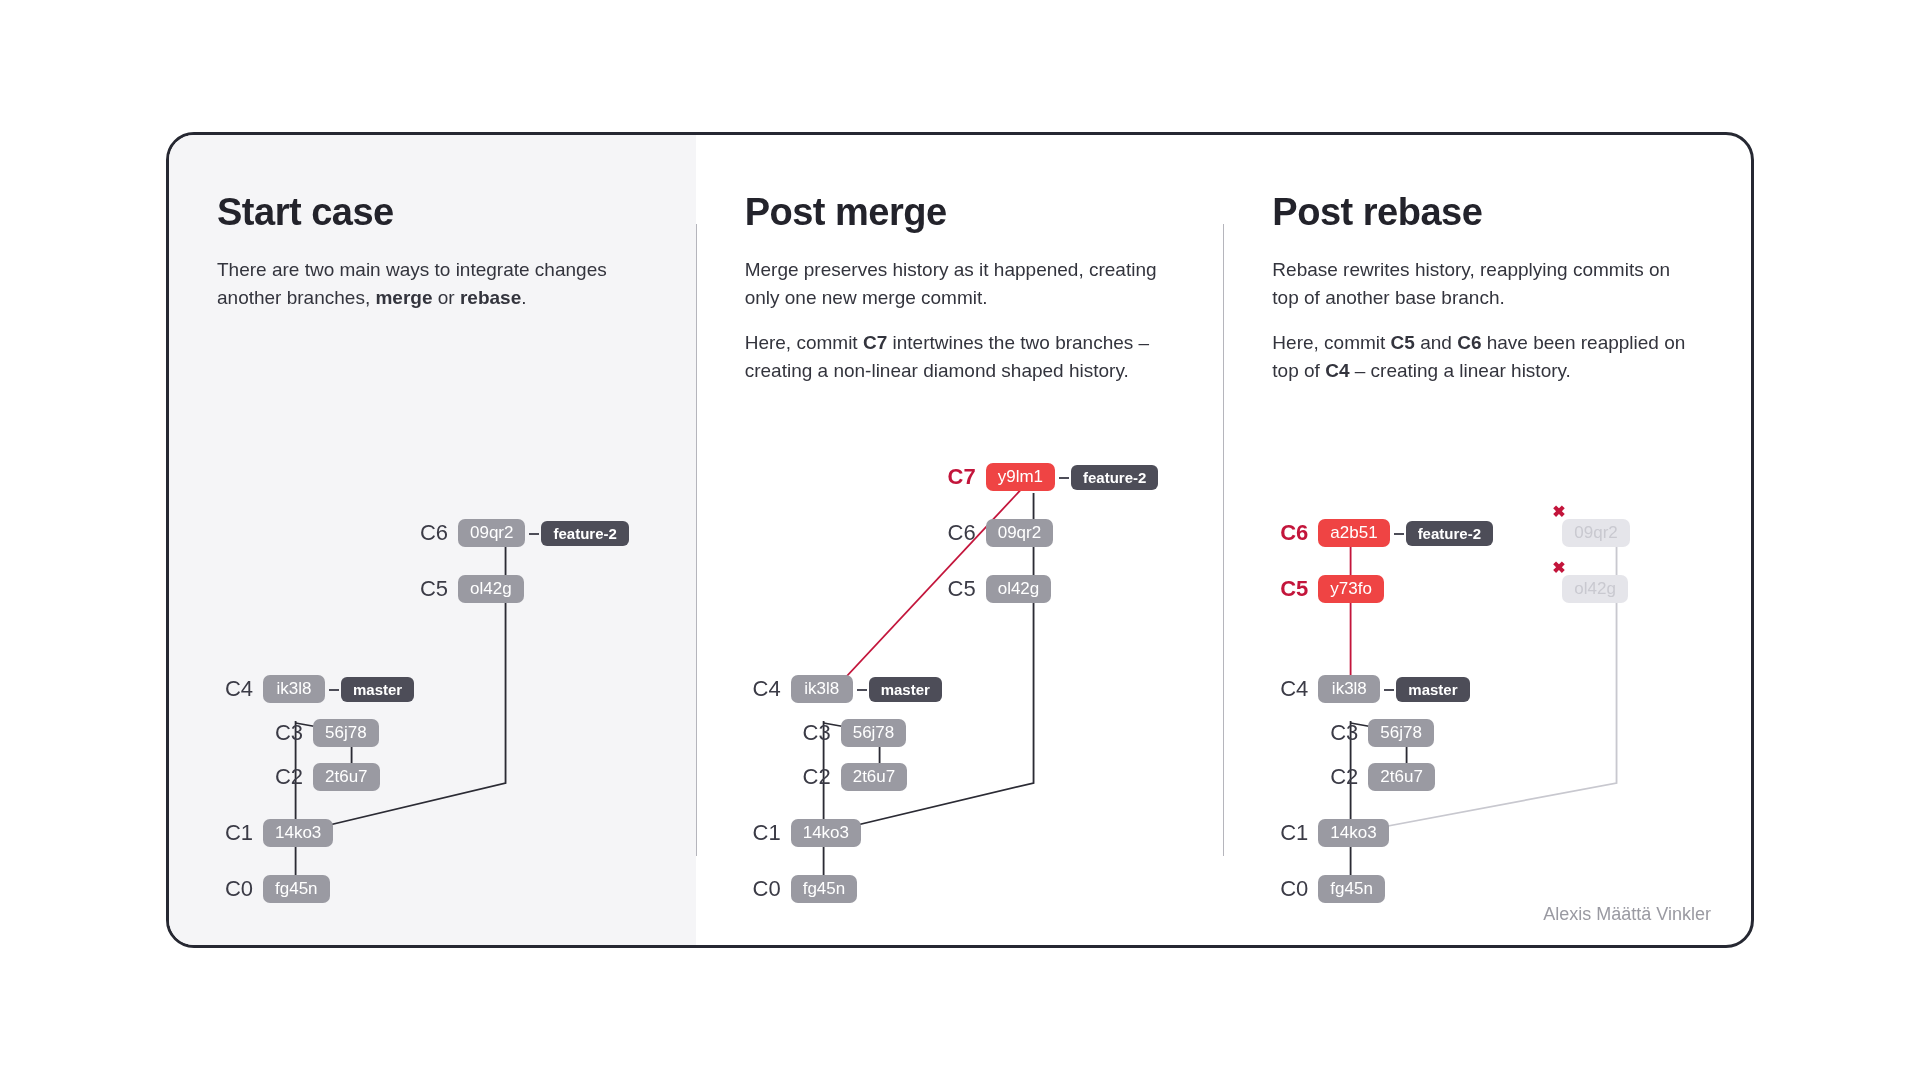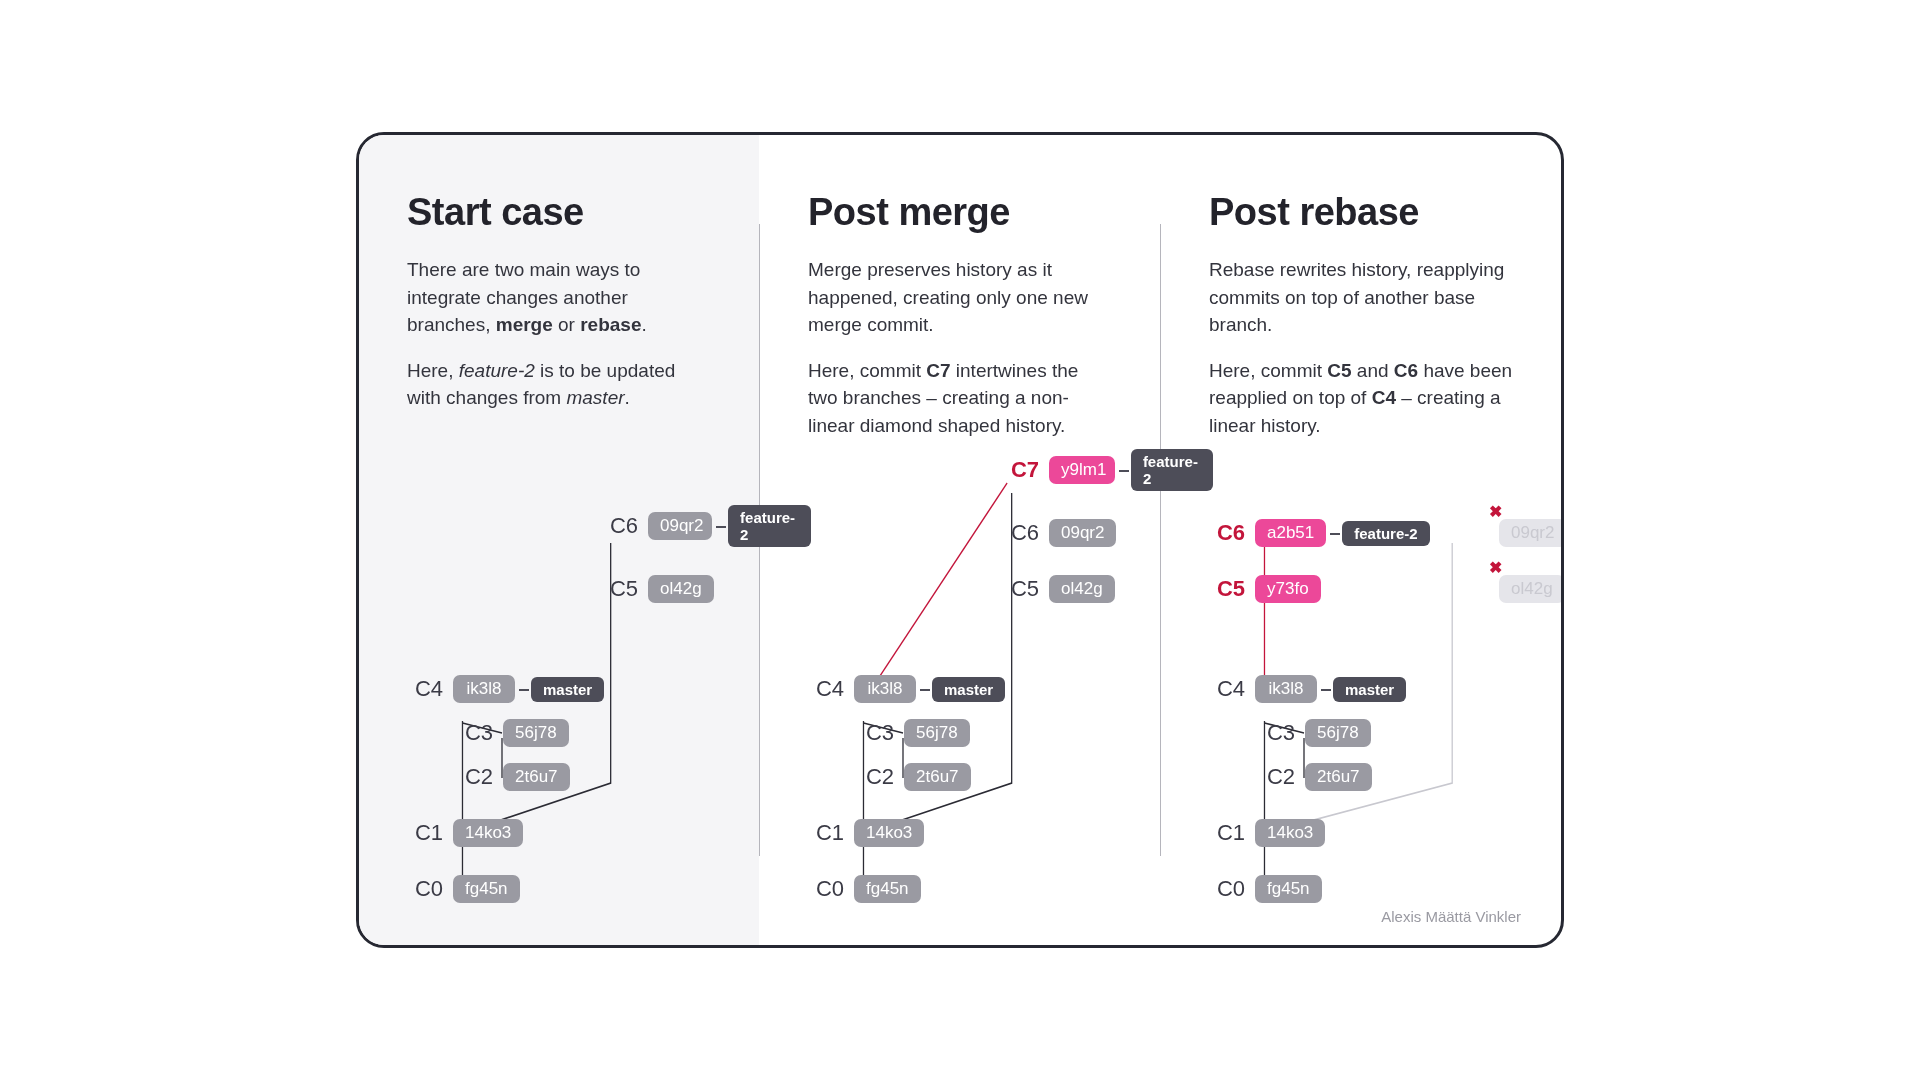--- a/index.html
+++ b/index.html
@@ -5,21 +5,21 @@
   * { box-sizing: border-box; margin: 0; padding: 0; }
   body {
     font-family: -apple-system, BlinkMacSystemFont, "Segoe UI", Helvetica, Arial, sans-serif;
     background: #fff;
     display: flex;
     justify-content: center;
     align-items: center;
     min-height: 100vh;
   }
   .frame {
-    width: 1208px;
+    width: 1588px;
     height: 816px;
     border: 3px solid #262832;
     border-radius: 28px;
     overflow: hidden;
     display: flex;
     position: relative;
     background: #fff;
   }
   .panel {
     flex: 1;
@@ -53,21 +53,21 @@
     position: absolute;
     bottom: 42px;
     left: 48px;
     right: 48px;
     height: 470px;
   }
   .attribution {
     position: absolute;
     bottom: 20px;
     right: 40px;
-    font-size: 15px;
+    font-size: 18px;
     color: #9a9aa2;
   }
   
   .node {
     position: absolute;
     display: flex;
     align-items: center;
     gap: 10px;
   }
   .clabel {
@@ -81,21 +81,21 @@
   .sha {
     background: #9a9aa2;
     color: #fff;
     font-size: 17px;
     font-weight: 500;
     padding: 4px 12px;
     border-radius: 7px;
     min-width: 62px;
     text-align: center;
   }
-  .sha.pink { background: #ec4899; }
+  .sha.pink { background: #ef4444; }
   .sha.ghost { background: #e5e5ea; color: #c9c9d0; }
   .branch {
     background: #4d4d58;
     color: #fff;
     font-size: 15px;
     font-weight: 600;
     padding: 4px 12px;
     border-radius: 6px;
     margin-left: 6px;
     position: relative;
@@ -127,23 +127,20 @@
 </style>
 </head>
 <body>
 
 <div class="frame">
 
   <div class="panel">
     <h2 class="title">Start case</h2>
     <p class="desc">
       <span>There are two main ways to integrate changes another branches, </span><span class="b">merge</span><span> or </span><span class="b">rebase</span><span>.</span>
-    </p>
-    <p class="desc">
-      <span>Here, </span><span class="i">feature-2</span><span> is to be updated with changes from </span><span class="i">master</span><span>.</span>
     </p>
 
     <div class="graph">
       <svg class="edges" viewBox="0 0 400 470" preserveAspectRatio="none">
         <path class="edge" d="M 73 450 L 73 400"></path>
         <path class="edge" d="M 73 400 L 73 288"></path>
         <path class="edge" d="M 73 400 L 268 350 L 268 110"></path>
         <path class="edge" d="M 125 345 L 125 305"></path>
         <path class="edge" d="M 73 290 L 125 300"></path>
       </svg>

